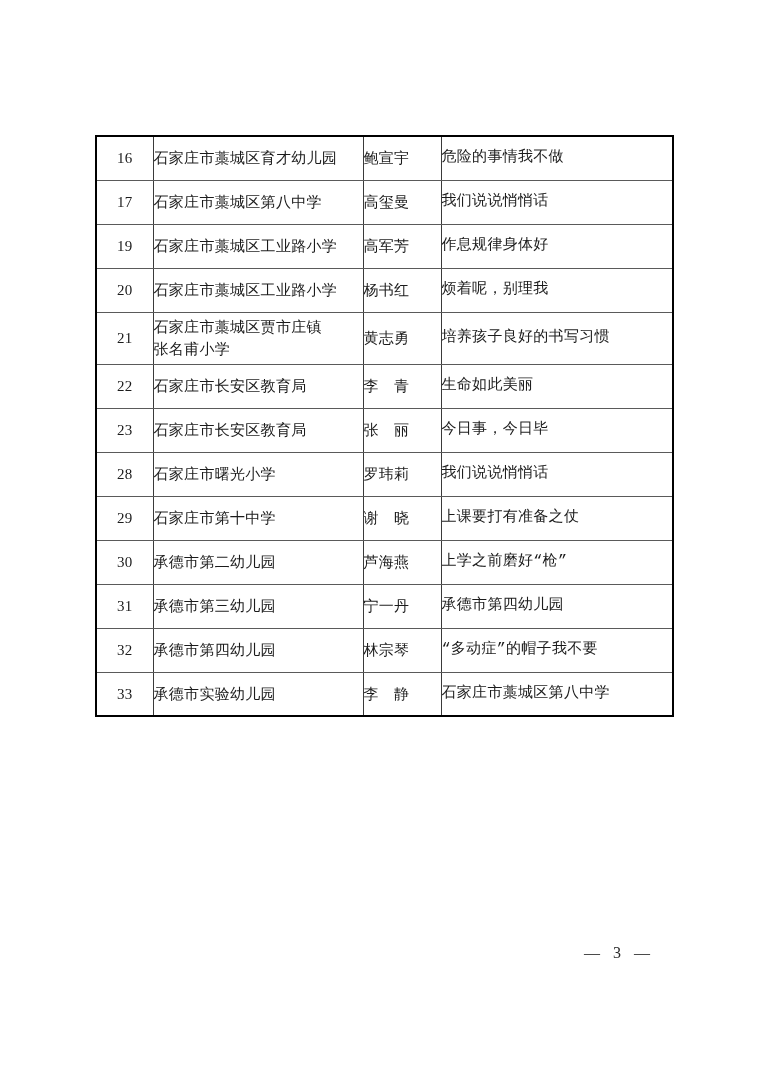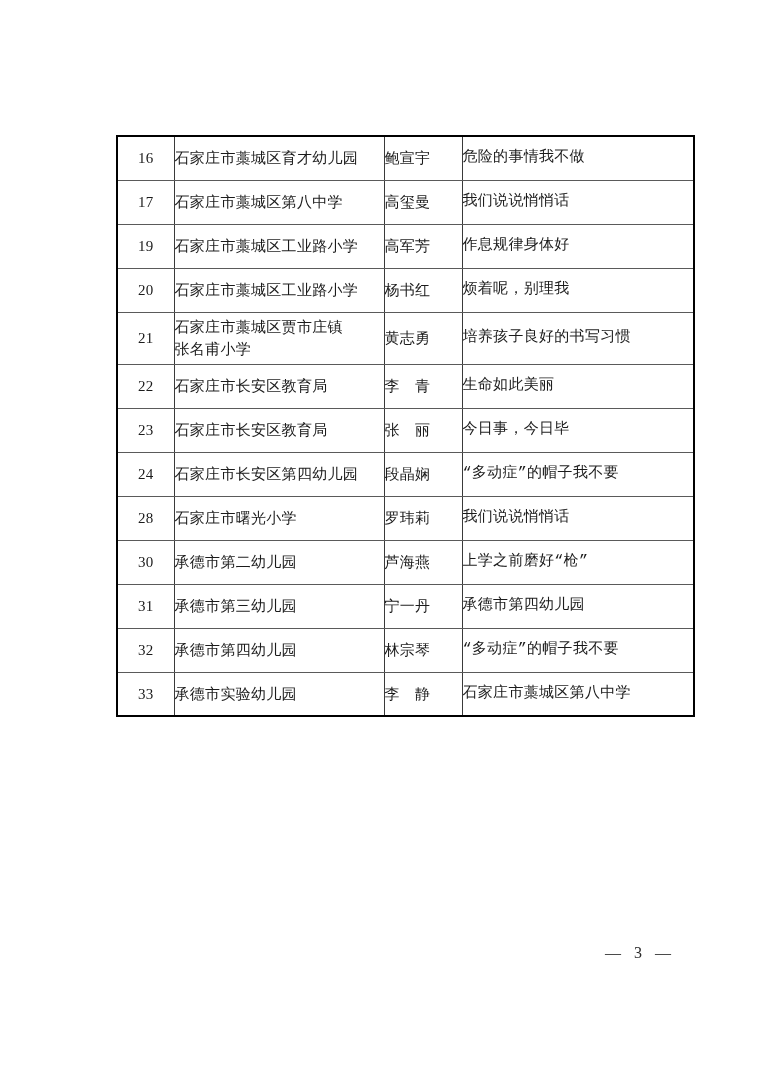--- a/index.html
+++ b/index.html
@@ -8,21 +8,20 @@
     height: 1077px;
     background: #ffffff;
     position: relative;
     font-family: "Liberation Serif", "DejaVu Serif", serif;
     color: #1b1b1b;
   }
   .page {
     position: absolute;
     inset: 0;
     background: #ffffff;
-    margin-left: 21px;
   }
   table.award-table {
     position: absolute;
     left: 95px;
     top: 135px;
     width: 577px;
     table-layout: fixed;
     border-collapse: collapse;
     border: 2px solid #000000;
   }
@@ -106,30 +105,30 @@
     <td class="col-name">李　青</td>
     <td class="col-phrase">生命如此美丽</td>
   </tr>
         <tr class="table-row">
     <td class="col-no">23</td>
     <td class="col-school">石家庄市长安区教育局</td>
     <td class="col-name">张　丽</td>
     <td class="col-phrase">今日事，今日毕</td>
   </tr>
         <tr class="table-row">
-    <td class="col-no">24</td>
-    <td class="col-school">石家庄市长安区第四幼儿园</td>
-    <td class="col-name">段晶娴</td>
-    <td class="col-phrase">“多动症”的帽子我不要</td>
-  </tr>
-        <tr class="table-row">
     <td class="col-no">28</td>
     <td class="col-school">石家庄市曙光小学</td>
     <td class="col-name">罗玮莉</td>
     <td class="col-phrase">我们说说悄悄话</td>
+  </tr>
+        <tr class="table-row">
+    <td class="col-no">29</td>
+    <td class="col-school">石家庄市第十中学</td>
+    <td class="col-name">谢　晓</td>
+    <td class="col-phrase">上课要打有准备之仗</td>
   </tr>
         <tr class="table-row">
     <td class="col-no">30</td>
     <td class="col-school">承德市第二幼儿园</td>
     <td class="col-name">芦海燕</td>
     <td class="col-phrase">上学之前磨好“枪”</td>
   </tr>
         <tr class="table-row">
     <td class="col-no">31</td>
     <td class="col-school">承德市第三幼儿园</td>

